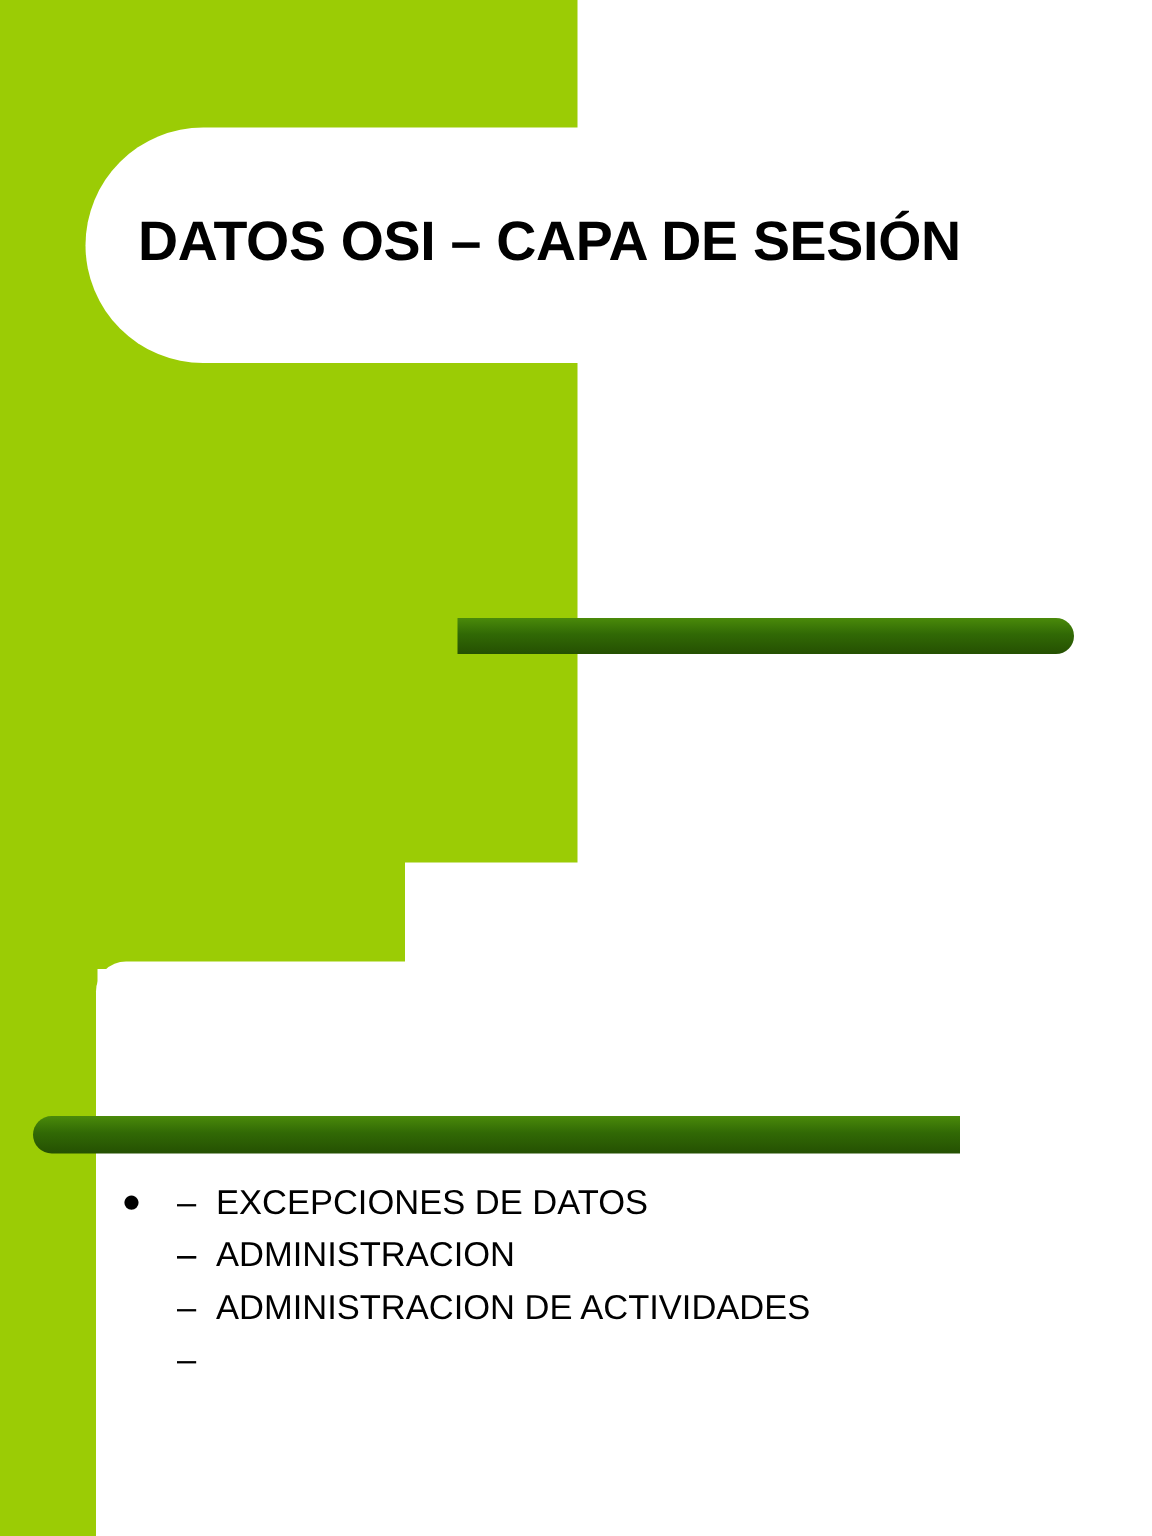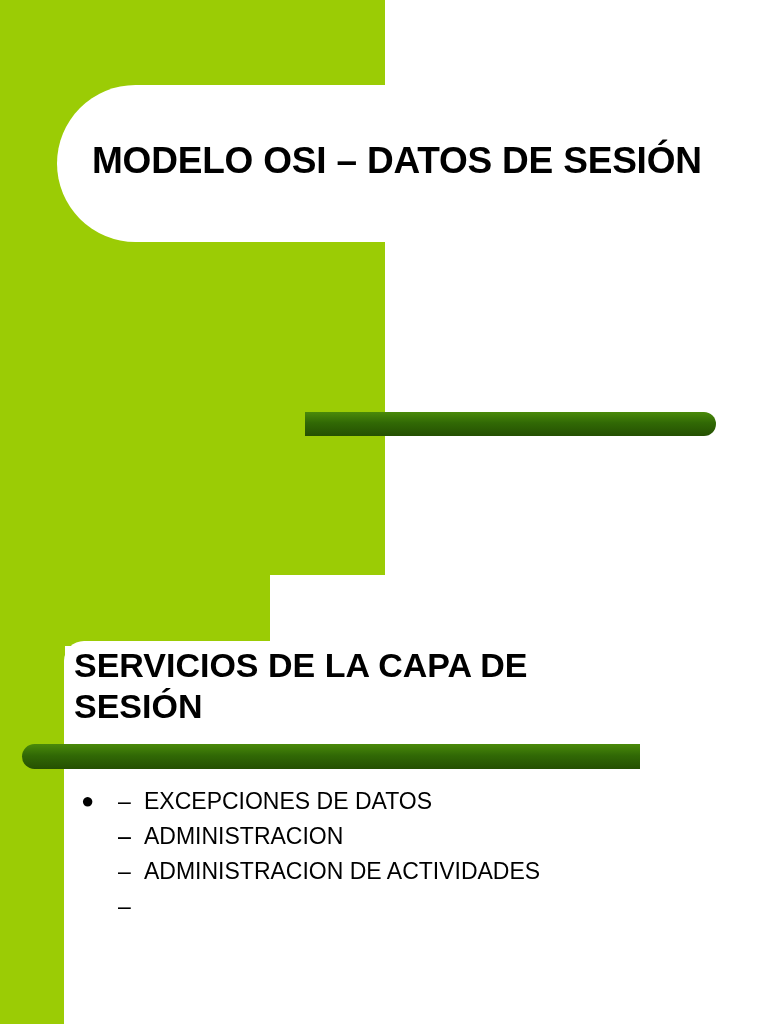--- a/index.html
+++ b/index.html
@@ -183,26 +183,25 @@
 
 <div id="slide">
 
   <div class="green-upper"></div>
   <div class="green-step"></div>
   <div class="green-column"></div>
 
   <div class="title-pill"></div>
   <div class="body-panel"></div>
 
-  <div class="slide-title">MODELO OSI – DATOS DE SESIÓN</div>
+  <div class="slide-title">DATOS OSI – CAPA DE SESIÓN</div>
 
 
   <div class="bar-upper"></div>
 
-  <div class="section-heading">SERVICIOS DE LA CAPA DE SESIÓN</div>
 
   <div class="bar-lower"></div>
 
   <div class="content">
     <ul class="level1">
       <li>
         <span class="b1">●</span>
 
         <ul class="level2">
           <li>

